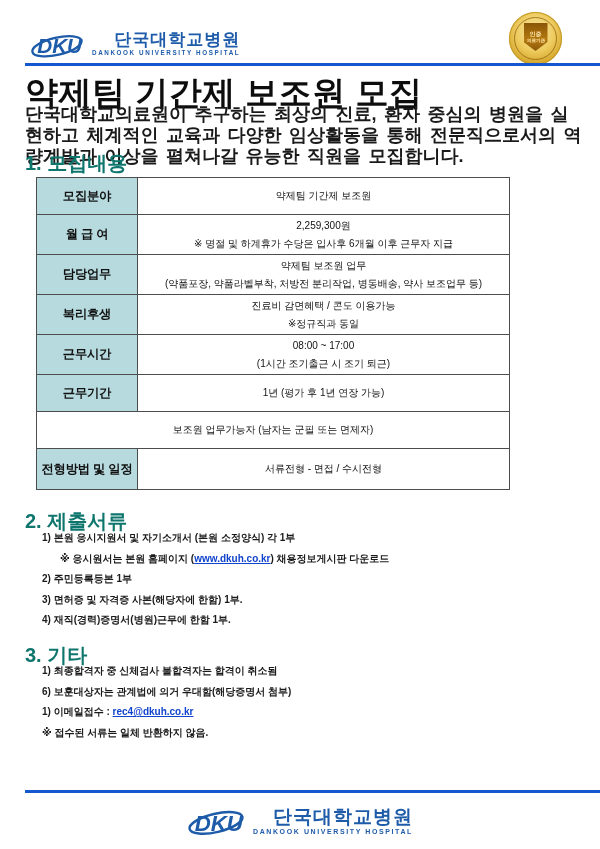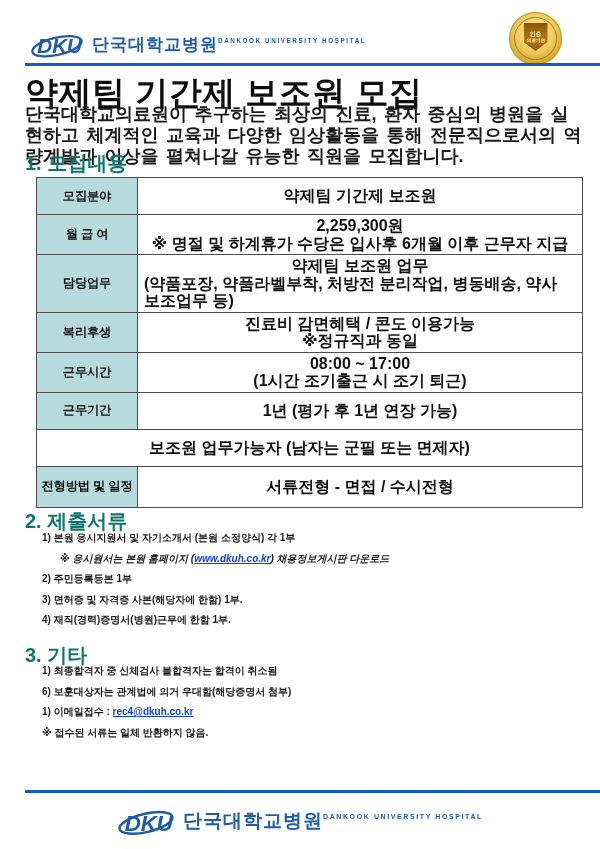--- a/index.html
+++ b/index.html
@@ -6,21 +6,21 @@
   html,body { background:#e8e8e8; }
   body { font-family:"Liberation Sans","DejaVu Sans",sans-serif; }
   .page {
     position:relative; width:600px; height:849px; margin:0 auto;
     background:#ffffff; overflow:hidden; color:#111;
   }
   
   .header { position:absolute; top:27px; left:30px; display:flex; align-items:center; }
   .logo { display:flex; align-items:center; gap:8px; }
   .logo svg { display:block; }
-  .logo-texts { display:flex; line-height:1; }
+  .logo-texts { display:flex; flex-direction:column; line-height:1;text-align:right; }
   .logo-kr { font-size:17px; font-weight:900; color:#1e5ba9; letter-spacing:1px; }
   .logo-en { font-size:6.3px; font-weight:700; color:#1e5ba9; letter-spacing:1.6px; margin-top:2px; }
   .seal {
     position:absolute; top:12px; right:38px; width:53px; height:53px; border-radius:50%;
     background:radial-gradient(circle at 50% 38%, #f9e9ac 0%, #eecb5e 45%, #d4a62a 75%, #b07f14 100%);
     box-shadow:0 0 0 1px #c49a2a inset;
   }
   .seal-ring { position:absolute; inset:5px; border-radius:50%; border:1px solid rgba(140,95,15,.75); }
   .seal-shield {
     position:absolute; left:50%; top:11px; transform:translateX(-50%);
@@ -37,37 +37,37 @@
   .title { position:absolute; top:71px; left:25px; font-size:33px; font-weight:900; letter-spacing:.5px; color:#0d0d0d; }
   .intro { position:absolute; top:104px; left:25px; width:557px; font-size:18px; font-weight:700; line-height:21px; word-spacing:2.5px; color:#1a1a1a; }
   
   .sec-h { position:absolute; left:25px; font-size:20px; font-weight:800; color:#0f766e; }
   .sec1-h { top:150px; }
   .sec2-h { top:508px; }
   .sec3-h { top:642px; }
   .list { position:absolute; left:42px; width:540px; font-size:10px; font-weight:700; line-height:20.5px; color:#1a1a1a; }
   .list-docs { top:528px; }
   .list-etc  { top:661px; }
-  .li-sub { padding-left:18px;font-style:italic; }
+  .li-sub { padding-left:18px; }
   a.link { color:#1144cc; font-weight:700; text-decoration:underline; }
   
   .tbl {
-    position:absolute; top:177px; left:36px; width:547px;
+    position:absolute; top:177px; left:36px; width:474px;
     border:1px solid #4d4d4d; background:#fff;
   }
   .trow { display:flex; border-bottom:1px solid #4d4d4d; }
   .trow:last-child { border-bottom:none; }
   .tlabel {
     width:101px; background:#b6dade; border-right:1px solid #4d4d4d;
     display:flex; align-items:center; justify-content:center;
     font-size:12.3px; font-weight:800; white-space:nowrap; letter-spacing:-.2px;
   }
   .tval {
     flex:1; display:flex; flex-direction:column; align-items:center; justify-content:center;
-    font-size:16px; font-weight:700; line-height:17.5px; text-align:left; padding:2px 6px;
+    font-size:10px; font-weight:400; line-height:17.5px; text-align:right; padding:2px 6px;
   }
   .h1 { min-height:37px; }
   .h2 { min-height:40px; }
   
   .footer-rule { top:790px; }
   .footer-logo { position:absolute; top:802px; left:0; right:0; display:flex; justify-content:center; }
   .footer-logo .logo-kr { font-size:19px; }
   .footer-logo .logo-en { font-size:7px; }
 </style>
 </head>

